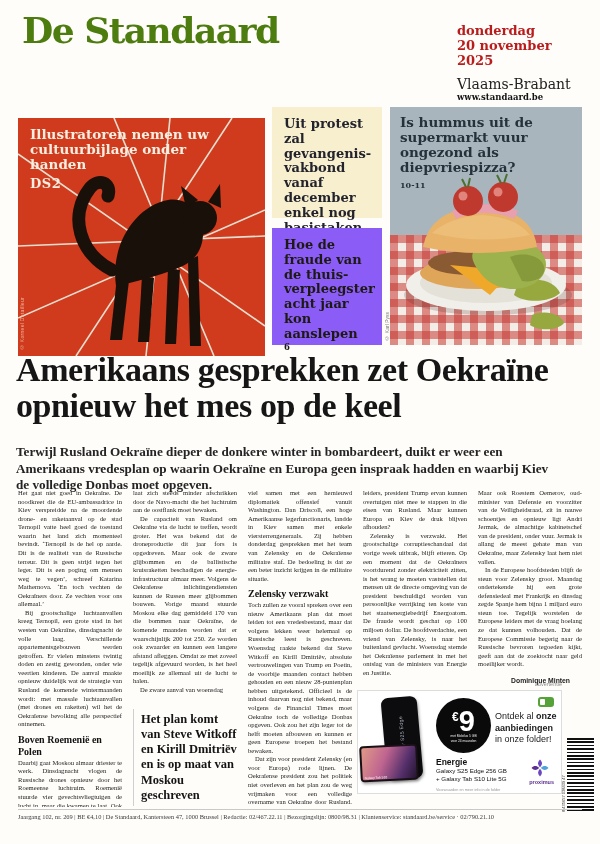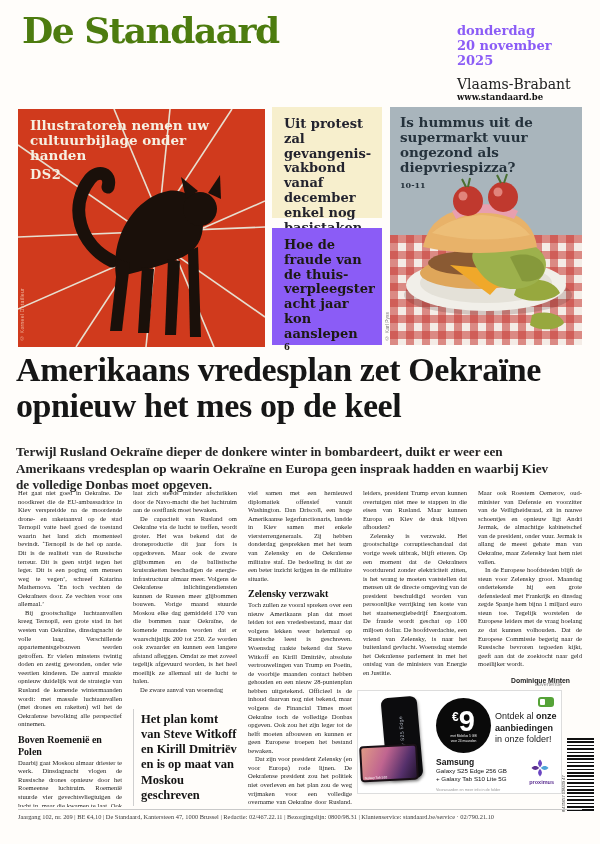--- a/index.html
+++ b/index.html
@@ -2,26 +2,26 @@
 <html lang="nl"><head>
 <meta charset="utf-8">
 <style>
   html,body{margin:0;padding:0;background:#e9e9e9;}
   .page{position:relative;width:600px;height:844px;background:#fffdfa;margin:0 auto;overflow:hidden;
         font-family:"Liberation Serif",serif;color:#1d1d1d;}
   
   .mast-title{position:absolute;left:15px;top:12px;font-family:"DejaVu Serif",serif;
               font-weight:700;font-size:36px;line-height:1;letter-spacing:-1.5px;color:#4d7c0f;margin-left:7px;}
   .mast-right{position:absolute;left:457px;top:24px;width:130px;font-family:"DejaVu Serif",serif;}
-  .mast-date{font-weight:700;font-size:13px;line-height:1.15;color:#8b5cf6;}
+  .mast-date{font-weight:700;font-size:13px;line-height:1.15;color:#b91c1c;}
   .mast-edition{margin-top:7px;font-size:14px;color:#222;}
   .mast-site{font-size:8.5px;font-weight:700;color:#141414;cursor:pointer;}
   
   .teasers{position:absolute;left:18px;top:107px;width:564px;height:238px;}
-  .teaser-cat{position:absolute;left:0;top:2px;width:247px;height:238px;overflow:hidden;}
+  .teaser-cat{position:absolute;left:0;top:11px;width:247px;height:238px;overflow:hidden;}
   .teaser-cat .overlay{position:absolute;left:12px;top:9px;width:210px;color:#f6efe1;
       font-family:"DejaVu Serif",serif;font-weight:700;font-size:13.5px;line-height:1.12;}
   .teaser-cat .pnum{margin-top:5px;font-size:13px;letter-spacing:.5px;}
   .vcredit{position:absolute;left:1px;bottom:6px;writing-mode:vertical-rl;transform:rotate(180deg);
       font-family:"Liberation Sans",sans-serif;font-size:5px;letter-spacing:.3px;}
   .teaser-cat .vcredit{color:#f0bfa6;opacity:.9;}
   .mid-box{position:absolute;left:254px;width:110px;display:flex;flex-direction:column;
       padding:10px 10px 10px 12px;box-sizing:border-box;
       font-family:"DejaVu Serif",serif;font-weight:700;}
   .mid-box .t{font-size:13px;line-height:1.14;}
@@ -174,21 +174,21 @@
         <path d="M142,208 C156,202 172,208 174,216 C168,224 148,224 140,218 Z" fill="#97a83e"></path>
       </svg>
       <div class="overlay">
         <div>Is hummus uit de supermarkt vuur ongezond als diepvriespizza?</div>
         <div class="pnum">10-11</div>
       </div>
     </div>
     <div class="burger-credit">© Karl Pyss</div>
   </div>
 
-  <h1 class="headline" style="margin:0;">Amerikaans vredesplan zet Oekraïne opnieuw het mes op de keel</h1>
+  <h1 class="headline" style="margin:0;">Amerikaans gesprekken zet Oekraïne opnieuw het mes op de keel</h1>
   <div class="lede">Terwijl Rusland Oekraïne dieper de donkere winter in bombardeert, duikt er weer een Amerikaans vredesplan op waarin Oekraïne en Europa geen inspraak hadden en waarbij Kiev de volledige Donbas moet opgeven.</div>
 
   <div class="cols">
     <div class="col">
         <p>Het gaat niet goed in Oekraïne. De noodkreet die de EU-ambassadrice in Kiev verspreidde na de moordende drone- en raketaanval op de stad Ternopil vatte heel goed de toestand waarin het land zich momenteel bevindt. ‘Ternopil is de hel op aarde. Dit is de realiteit van de Russische terreur. Dit is geen strijd tegen het leger. Dit is een poging om mensen weg te vegen’, schreef Katarina Mathernova. ‘En toch vechten de Oekraïners door. Ze vechten voor ons allemaal.’</p>
         <p class="ind">Bij grootschalige luchtaanvallen kreeg Ternopil, een grote stad in het westen van Oekraïne, dinsdagnacht de volle laag. Verschillende appartementsgebouwen werden getroffen. Er vielen minstens twintig doden en zestig gewonden, onder wie veertien kinderen. De aanval maakte opnieuw duidelijk wat de strategie van Rusland de komende wintermaanden wordt: met massale luchtaanvallen (met drones en raketten) wil het de Oekraïense bevolking alle perspectief ontnemen.</p>
         <h4>Boven Roemenië en Polen</h4>
         <p>Daarbij gaat Moskou almaar driester te werk. Dinsdagnacht vlogen de Russische drones opnieuw door het Roemeense luchtruim. Roemenië stuurde vier gevechtsvliegtuigen de lucht in, maar die kwamen te laat. Ook Polen sloot even het luchtruim in het zuiden. Rusland</p>
       </div>
     <div class="col">
@@ -233,21 +233,21 @@
     </div>
     <div class="promo-icon">
         <i></i>
       </div>
     <div class="ad-head">
       <span>Ontdek al </span><b>onze</b><br>
       <b>aanbiedingen</b><br>
       <span>in onze folder!</span>
     </div>
     <div class="samsung">
-      <div class="brand">Samsung</div>
+      <div class="brand">Energie</div>
       <div class="prod">Galaxy S25 Edge 256 GB</div>
       <div class="prod">+ Galaxy Tab S10 Lite 5G</div>
       <div class="fine">Voorwaarden en meer info in de folder</div>
     </div>
     <svg class="px-logo" viewBox="0 0 18 18">
       <g>
         <path d="M9 0.5 C11.6 3 11.6 5.5 9 8.2 C6.4 5.5 6.4 3 9 0.5 Z" fill="#6b46c2"></path>
         <path d="M17.5 9 C15 11.6 12.5 11.6 9.8 9 C12.5 6.4 15 6.4 17.5 9 Z" fill="#4fa3d8"></path>
         <path d="M9 17.5 C6.4 15 6.4 12.5 9 9.8 C11.6 12.5 11.6 15 9 17.5 Z" fill="#6b46c2"></path>
         <path d="M0.5 9 C3 6.4 5.5 6.4 8.2 9 C5.5 11.6 3 11.6 0.5 9 Z" fill="#5b2f91"></path>

